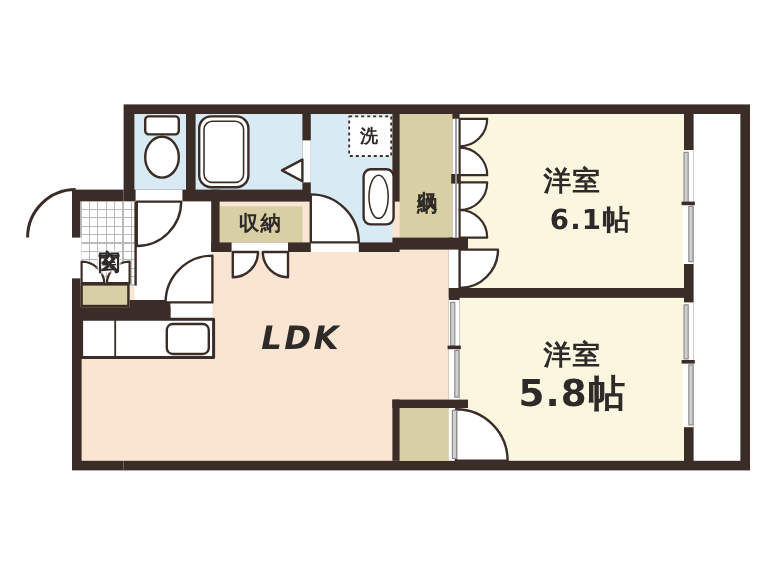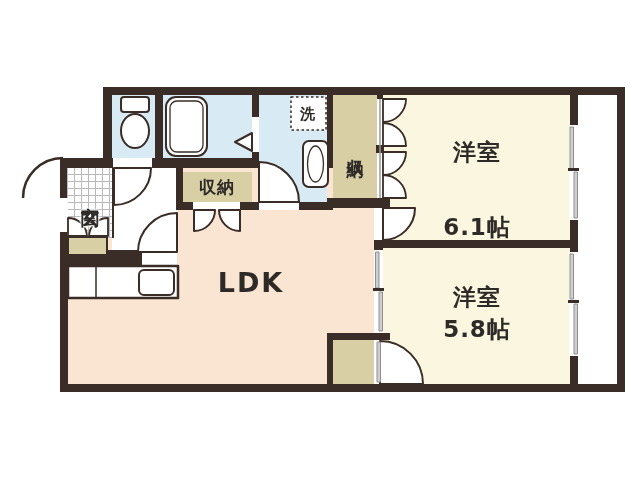--- a/index.html
+++ b/index.html
@@ -127,26 +127,26 @@
       </g>
       <g fill="#3a2c26" stroke="none">
         <rect x="568" y="168" width="11" height="3"></rect>
         <rect x="568" y="300" width="11" height="3"></rect>
         <rect x="373" y="288" width="11" height="3"></rect>
       </g>
     </g>
   </svg>
 
   <div class="label" style="left:477px;top:152px;font-size:23px;">洋室</div>
-  <div class="label" style="left:477px;top:184px;font-size:23px;margin-top:43px;">6.1帖</div>
+  <div class="label" style="left:492px;top:184px;font-size:23px;">6.1帖</div>
 
   <div class="label" style="left:477px;top:297px;font-size:23px;">洋室</div>
-  <div class="label" style="left:477px;top:329px;font-size:23px;">5.8帖</div>
+  <div class="label" style="left:477px;top:329px;font-size:31px;">5.8帖</div>
 
-  <div class="label" style="left:251px;top:282px;font-size:27px;letter-spacing:2px;">LDK</div>
+  <div class="label" style="left:251px;top:282px;font-size:27px;letter-spacing:2px;font-style:italic;">LDK</div>
 
   <div class="label vtext" style="left:355px;top:147px;font-size:17px;letter-spacing:2px;">収納</div>
 
   <div class="label" style="left:217px;top:187px;font-size:17px;">収納</div>
 
   <div class="label vtext halo" style="left:90px;top:196px;font-size:18px;letter-spacing:3px;">玄関</div>
 
   <div class="label" style="left:308px;top:114px;font-size:15px;">洗</div>
 </div>
 

